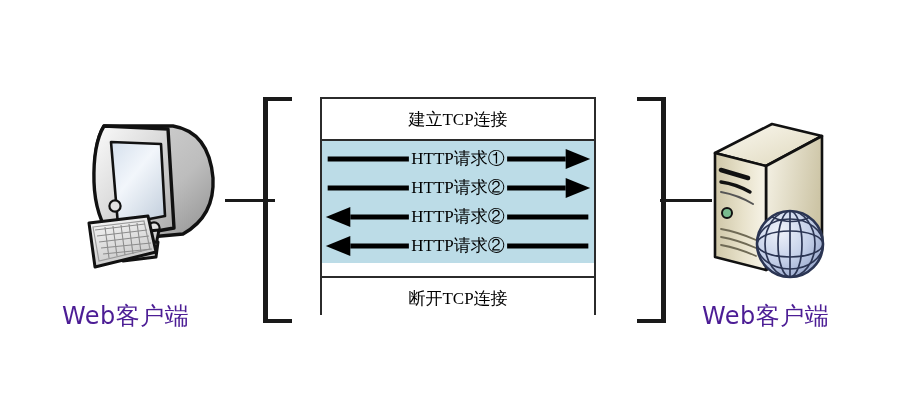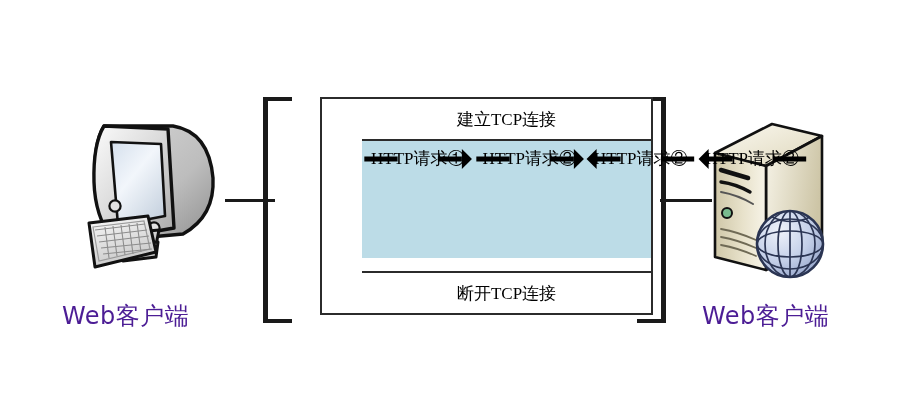--- a/index.html
+++ b/index.html
@@ -56,28 +56,27 @@
     border-bottom: 4px solid #1a1a1a;
   }
   #bracket-left  { left: 263px;  border-left: 5px solid #1a1a1a; }
   #bracket-right { left: 637px;  border-right: 5px solid #1a1a1a; }
 
   
   #session-box {
     position: absolute;
     left: 320px;
     top: 97px;
-    width: 333px;
+    width: 276px;
     height: 218px;
     border: 2px solid #2b2b2b;
     box-sizing: border-box;
     background: #ffffff;
     display: flex;
     flex-direction: column;
-    padding-left: 40px;
   }
   .phase-row {
     flex: 0 0 42px;
     display: flex;
     align-items: center;
     justify-content: center;
     background: #ffffff;
     box-sizing: border-box;
   }
   .phase-row .phase-text {
@@ -86,20 +85,21 @@
     color: #000000;
     white-space: nowrap;
   }
   #phase-open   { border-bottom: 2px solid #2b2b2b; }
   #phase-close  { border-top: 2px solid #2b2b2b; margin-top: 13px; }
 
   #exchange-panel {
     flex: 1 1 auto;
     background: #bcdce7;
     display: flex;
+    flex-direction: column;
     justify-content: space-around;
     padding: 3px 0;
     box-sizing: border-box;
   }
 
   .msg-row {
     position: relative;
     height: 29px;
     display: flex;
     align-items: center;

